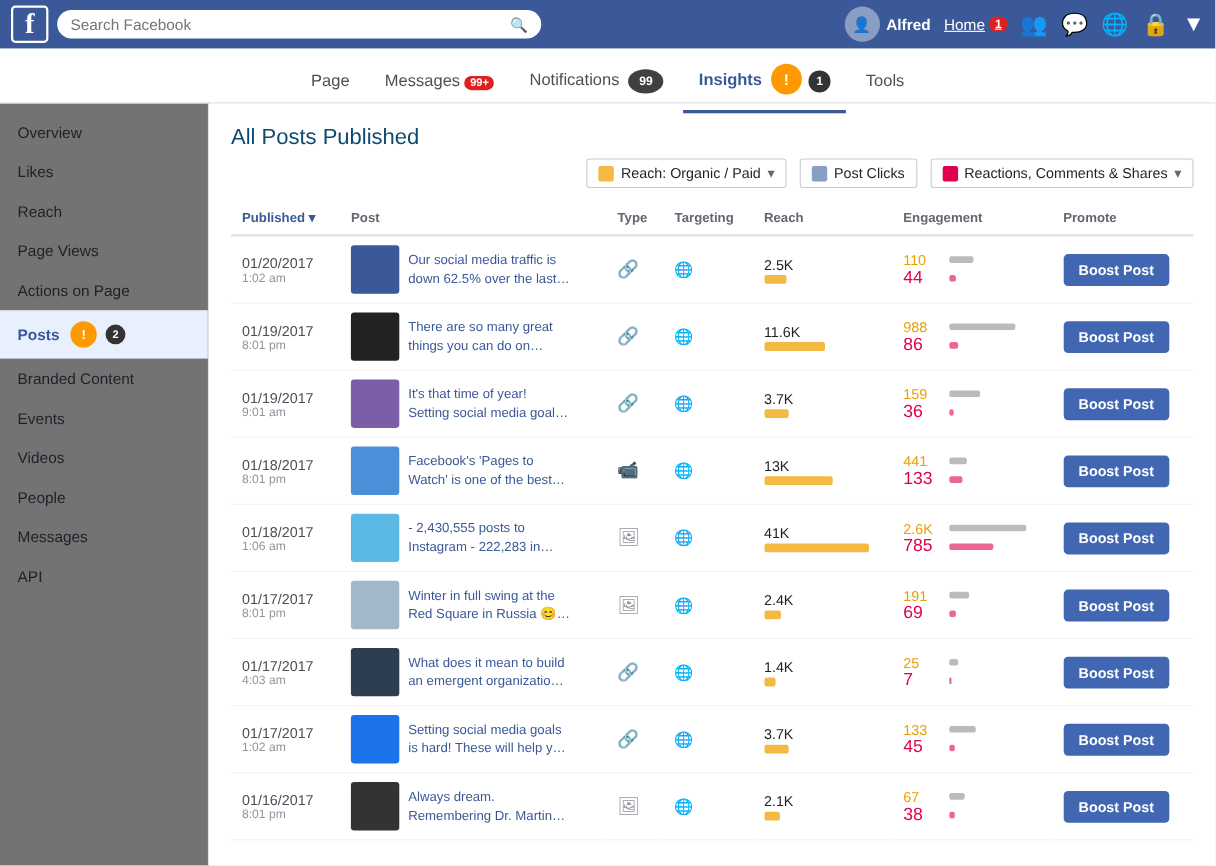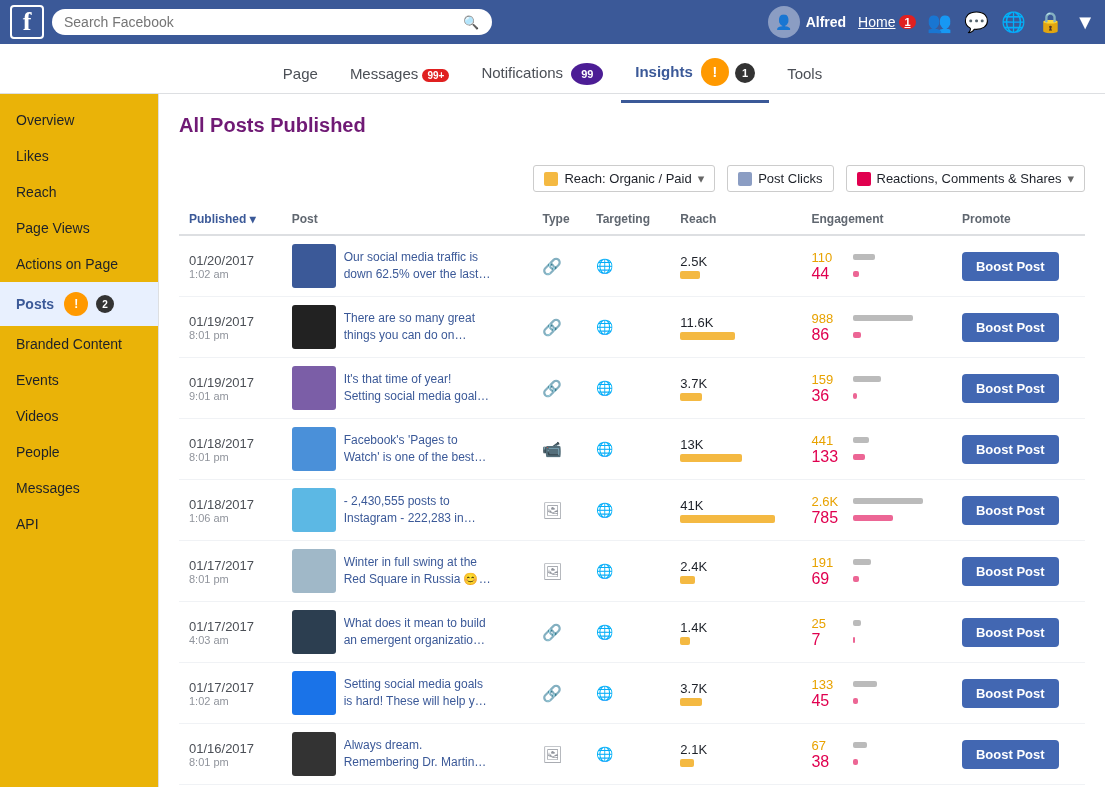--- a/index.html
+++ b/index.html
@@ -129,21 +129,21 @@
     }
     .settings-btn, .help-btn {
       color: #6d28d9;
       font-size: 15px;
       cursor: pointer;
     }
     .notification-badge {
       display: inline-flex;
       align-items: center;
       justify-content: center;
-      background: #4c1d95;
+      background: #404040;
       color: white;
       border-radius: 50%;
       width: 32px;
       height: 22px;
       font-size: 11px;
       font-weight: bold;
       margin-left: 4px;
     }
     .alert-circle {
       display: inline-flex;
@@ -174,22 +174,22 @@
 
     
     .main-layout {
       display: flex;
       height: calc(787px - 44px - 50px);
       overflow: hidden;
     }
 
     
     .sidebar {
-      width: 159px;
-      background: #eab308;
+      width: 190px;
+      background: #737373;
       border-right: 1px solid #dddfe2;
       padding-top: 8px;
       flex-shrink: 0;
       overflow-y: auto;
     }
     .sidebar-item {
       padding: 10px 16px;
       color: #1d2129;
       font-size: 14px;
       cursor: pointer;
@@ -232,23 +232,23 @@
 
     
     .content {
       flex: 1;
       background: white;
       overflow-y: auto;
       padding: 20px;
     }
     .page-title {
       font-size: 20px;
-      font-weight: 700;
-      color: #701a75;
-      margin-bottom: 28px;
+      font-weight: 400;
+      color: #0c4a6e;
+      margin-bottom: 7px;
     }
 
     
     .filter-row {
       display: flex;
       align-items: center;
       justify-content: flex-end;
       gap: 12px;
       margin-bottom: 12px;
     }

